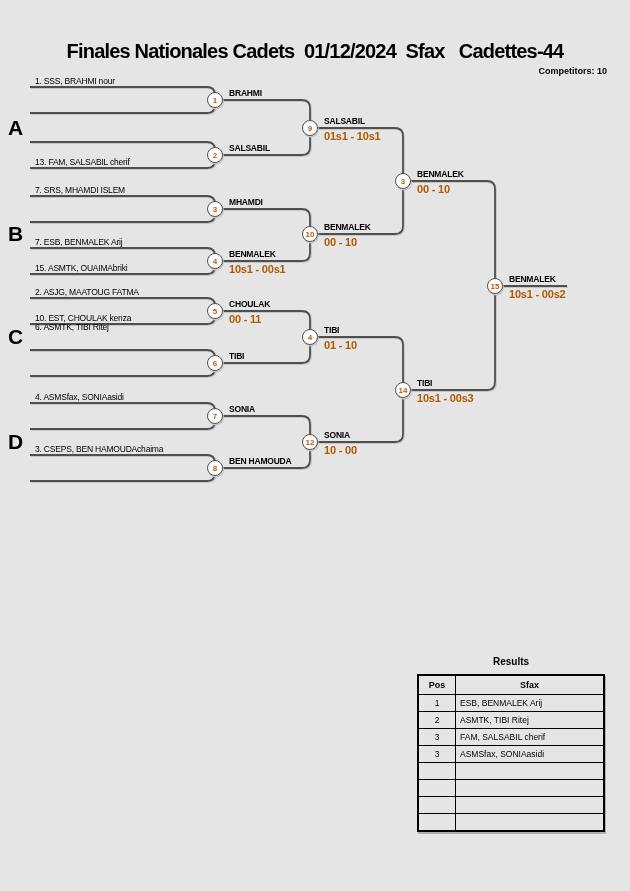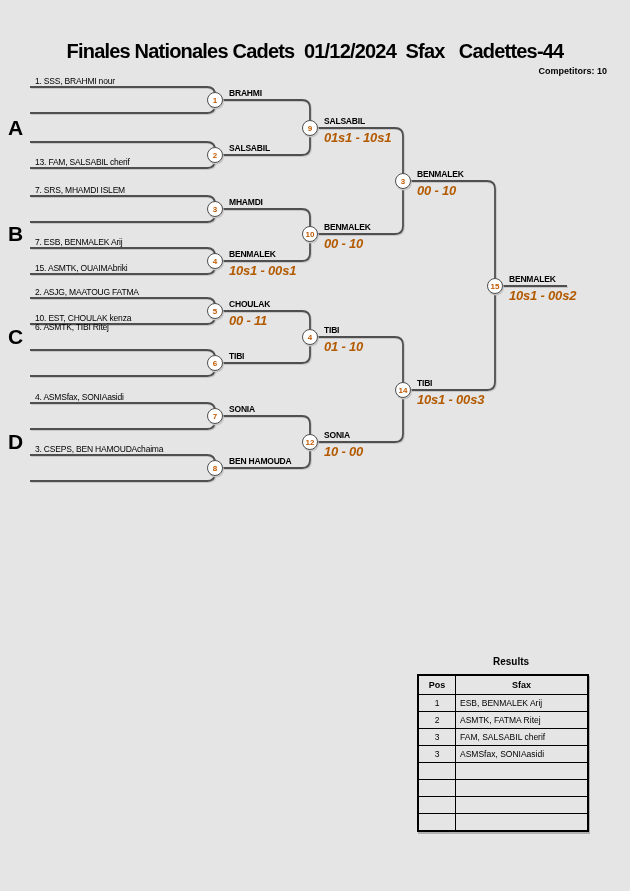--- a/index.html
+++ b/index.html
@@ -7,28 +7,28 @@
          font-family:"Liberation Sans",sans-serif;color:#000;}
   .title{position:absolute;top:40px;left:0;width:630px;text-align:center;
          font-size:20px;font-weight:bold;letter-spacing:-0.8px;white-space:pre;}
   .competitors{position:absolute;top:66px;right:23px;font-size:9px;font-weight:bold;}
   .group{position:absolute;left:8px;font-size:21px;font-weight:bold;line-height:20px;}
   svg.lines{position:absolute;top:0;left:0;filter:drop-shadow(1px 1.5px 0px #c6c6c6);}
   .entrant{position:absolute;left:35px;width:175px;height:11px;font-size:8.5px;
            letter-spacing:-0.2px;white-space:nowrap;overflow:hidden;}
   .winner{position:absolute;width:95px;height:11px;font-size:8.5px;font-weight:bold;
           letter-spacing:-0.2px;white-space:nowrap;}
-  .score{position:absolute;width:70px;height:9px;font-size:13px;font-weight:bold;
-         color:#b35a00;letter-spacing:-0.2px;white-space:nowrap;font-style:italic;}
+  .score{position:absolute;width:70px;height:9px;font-size:11px;font-weight:bold;
+         color:#b35a00;letter-spacing:-0.2px;white-space:nowrap;}
   .circle{position:absolute;width:14px;height:14px;border:1px solid #4f4f4f;border-radius:50%;
           background:#fff;display:flex;align-items:center;justify-content:center;
           font-size:8px;font-weight:bold;color:#c25a00;box-shadow:1px 1.5px 0 #c6c6c6;z-index:2;}
   .results-title{position:absolute;top:656px;left:417px;width:188px;text-align:center;
                  font-size:10px;font-weight:bold;}
-  table.results{position:absolute;top:674px;left:417px;width:172px;border-collapse:collapse;
+  table.results{position:absolute;top:674px;left:417px;width:188px;border-collapse:collapse;
                 border:2px solid #000;box-shadow:1px 2px 0 #b0b0b0;table-layout:fixed;}
   table.results th,table.results td{border:1px solid #000;font-size:8.5px;padding:0 4px;
                 overflow:hidden;white-space:nowrap;}
   table.results th{height:18px;font-size:9px;font-weight:bold;text-align:center;}
   table.results td{height:16px;}
   table.results .pos{width:28px;text-align:center;}
 </style>
 </head>
 <body>
 
@@ -150,21 +150,21 @@
         <th>Sfax</th>
       </tr>
     </thead>
     <tbody>
       <tr>
         <td class="pos">1</td>
         <td>ESB, BENMALEK Arij</td>
       </tr>
       <tr>
         <td class="pos">2</td>
-        <td>ASMTK, FATMA Ritej</td>
+        <td>ASMTK, TIBI Ritej</td>
       </tr>
       <tr>
         <td class="pos">3</td>
         <td>FAM, SALSABIL cherif</td>
       </tr>
       <tr>
         <td class="pos">3</td>
         <td>ASMSfax, SONIAasidi</td>
       </tr>
       <tr>

